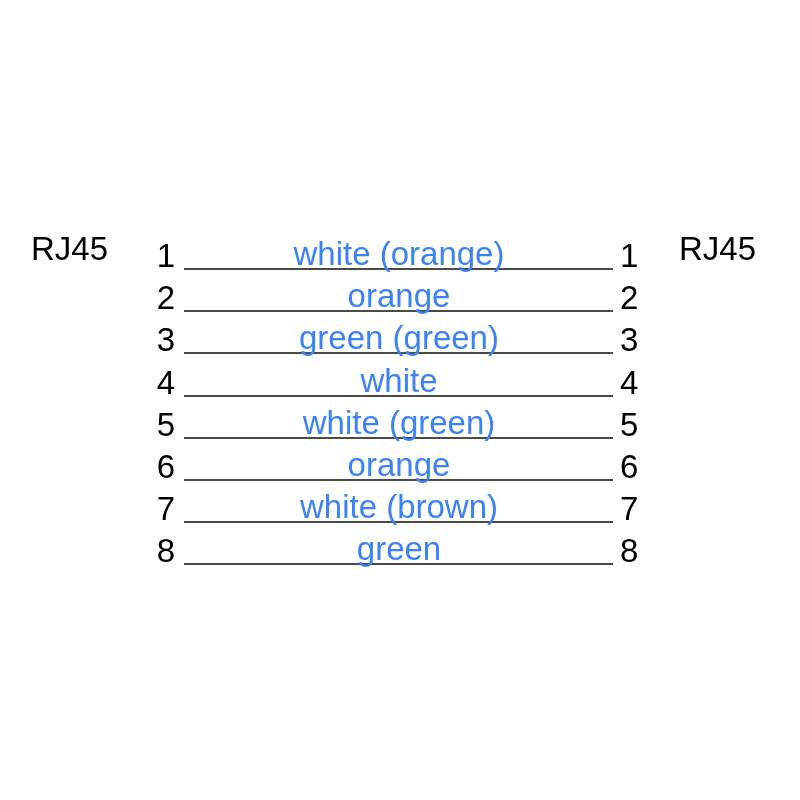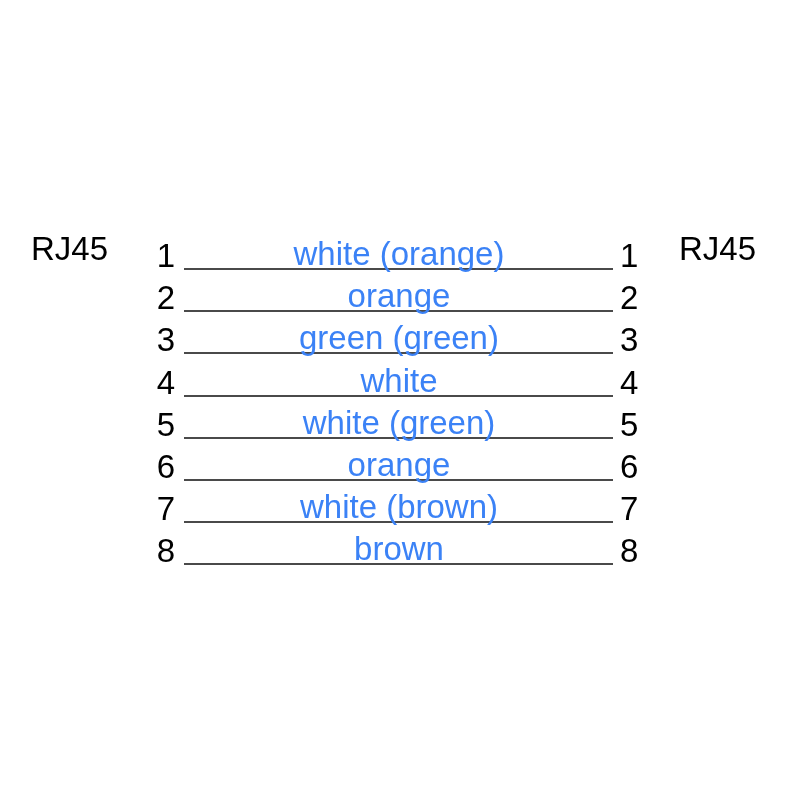--- a/index.html
+++ b/index.html
@@ -130,18 +130,18 @@
       </div>
       <div class="wire-row" style="top: 521.2px;">
         <span class="pin-number left">7</span>
         <span class="wire-line" style="border-top-color: rgb(74, 74, 74);"></span>
         <span class="wire-label">white (brown)</span>
         <span class="pin-number right">7</span>
       </div>
       <div class="wire-row" style="top: 563.4px;">
         <span class="pin-number left">8</span>
         <span class="wire-line" style="border-top-color: rgb(74, 74, 74);"></span>
-        <span class="wire-label">brown</span>
+        <span class="wire-label">green</span>
         <span class="pin-number right">8</span>
       </div>
     </div>
 
 </div>
 
 </body></html>

